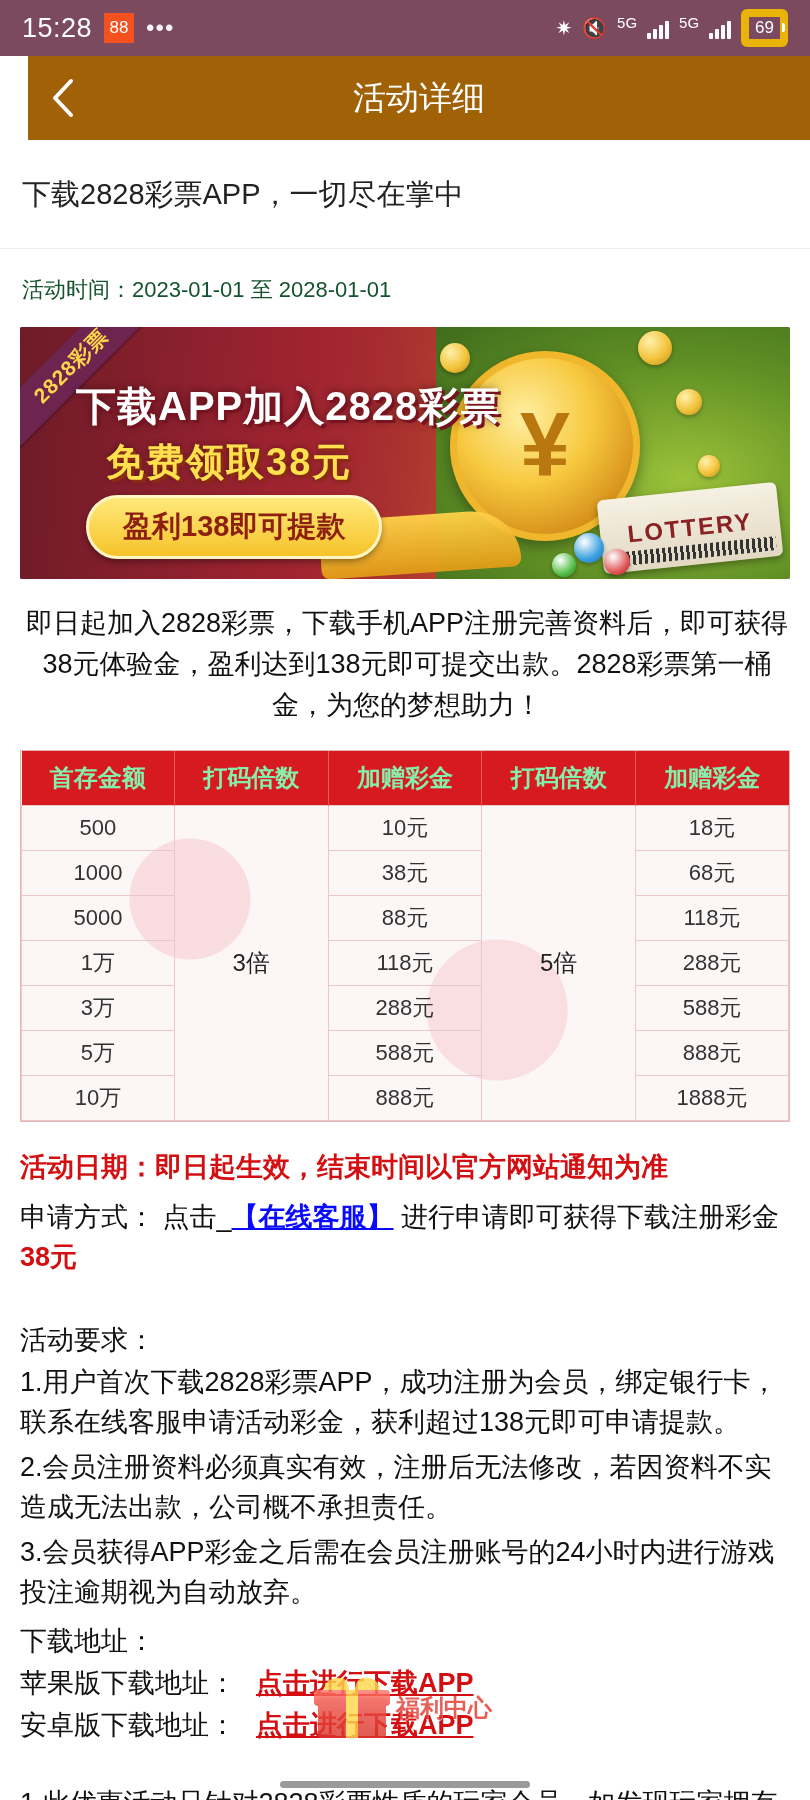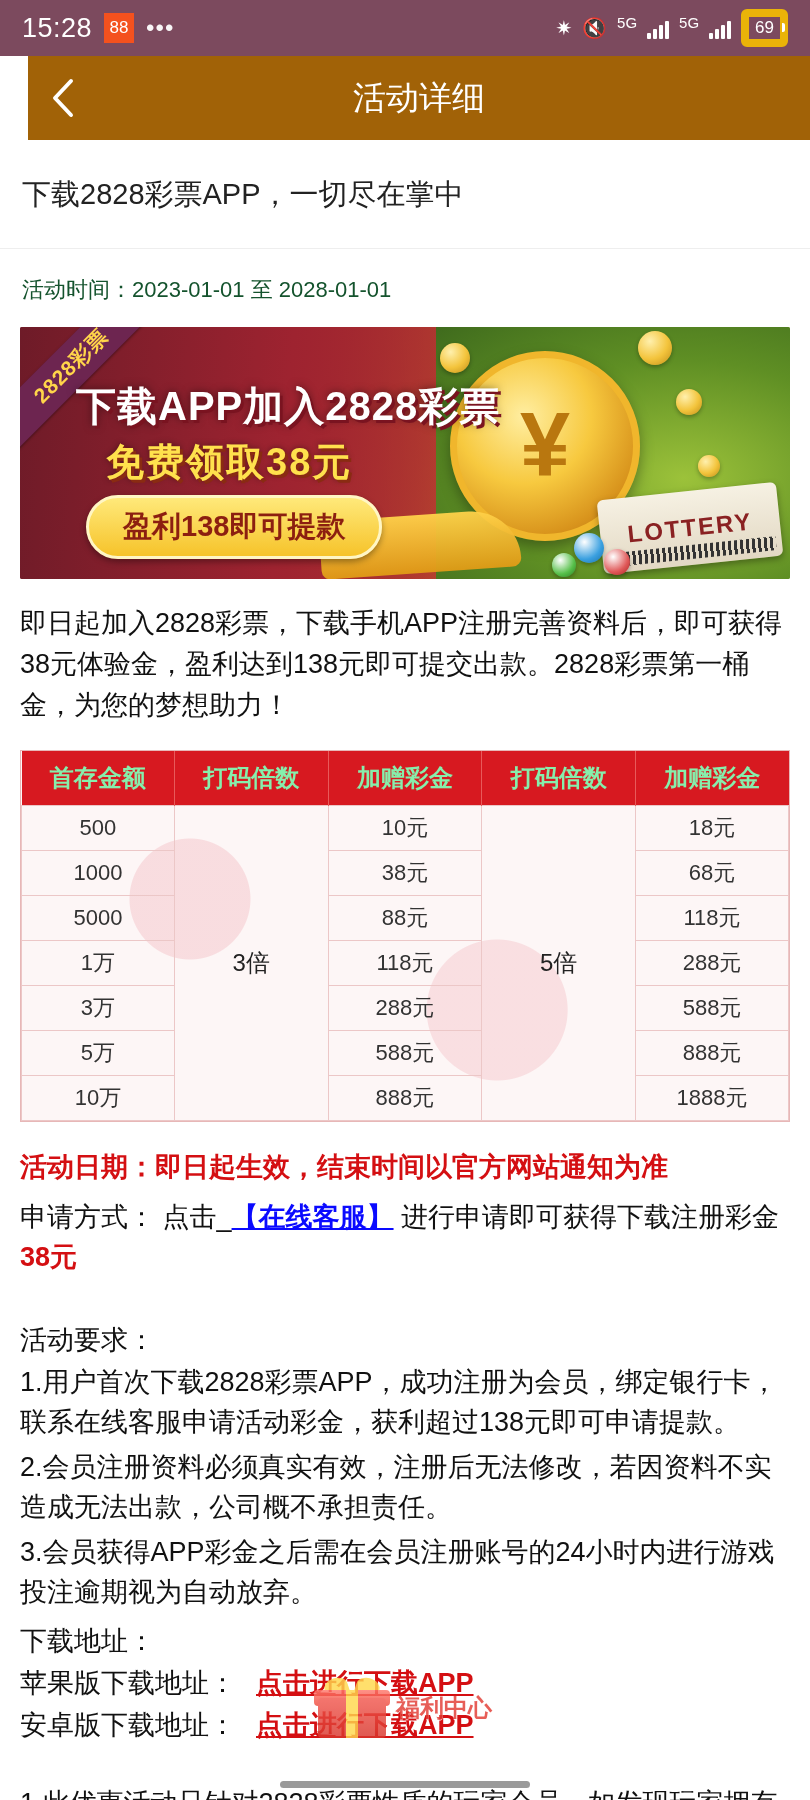--- a/index.html
+++ b/index.html
@@ -228,20 +228,21 @@
   .ball.b1 { width: 30px; height: 30px; right: 186px; bottom: 16px; background: radial-gradient(circle at 35% 30%,#fff,#3aa0e0 60%,#1a6ea8); }
   .ball.b2 { width: 26px; height: 26px; right: 160px; bottom: 4px; background: radial-gradient(circle at 35% 30%,#fff,#e05a5a 60%,#a81f1f); }
   .ball.b3 { width: 24px; height: 24px; right: 214px; bottom: 2px; background: radial-gradient(circle at 35% 30%,#fff,#57c04a 60%,#2a7a24); }
 
   
   .para {
     font-size: 27px;
     color: #111;
     line-height: 1.52;
     padding: 24px 16px 18px 20px;
+    text-align: center;
   }
 
   
   .table-wrap {
     margin: 6px 20px 0 20px;
     border: 1px solid #e7b7b7;
     position: relative;
     background:
       radial-gradient(circle at 22% 40%, rgba(245,200,205,.55) 0 60px, transparent 61px),
       radial-gradient(circle at 62% 70%, rgba(245,200,205,.5) 0 70px, transparent 71px),

